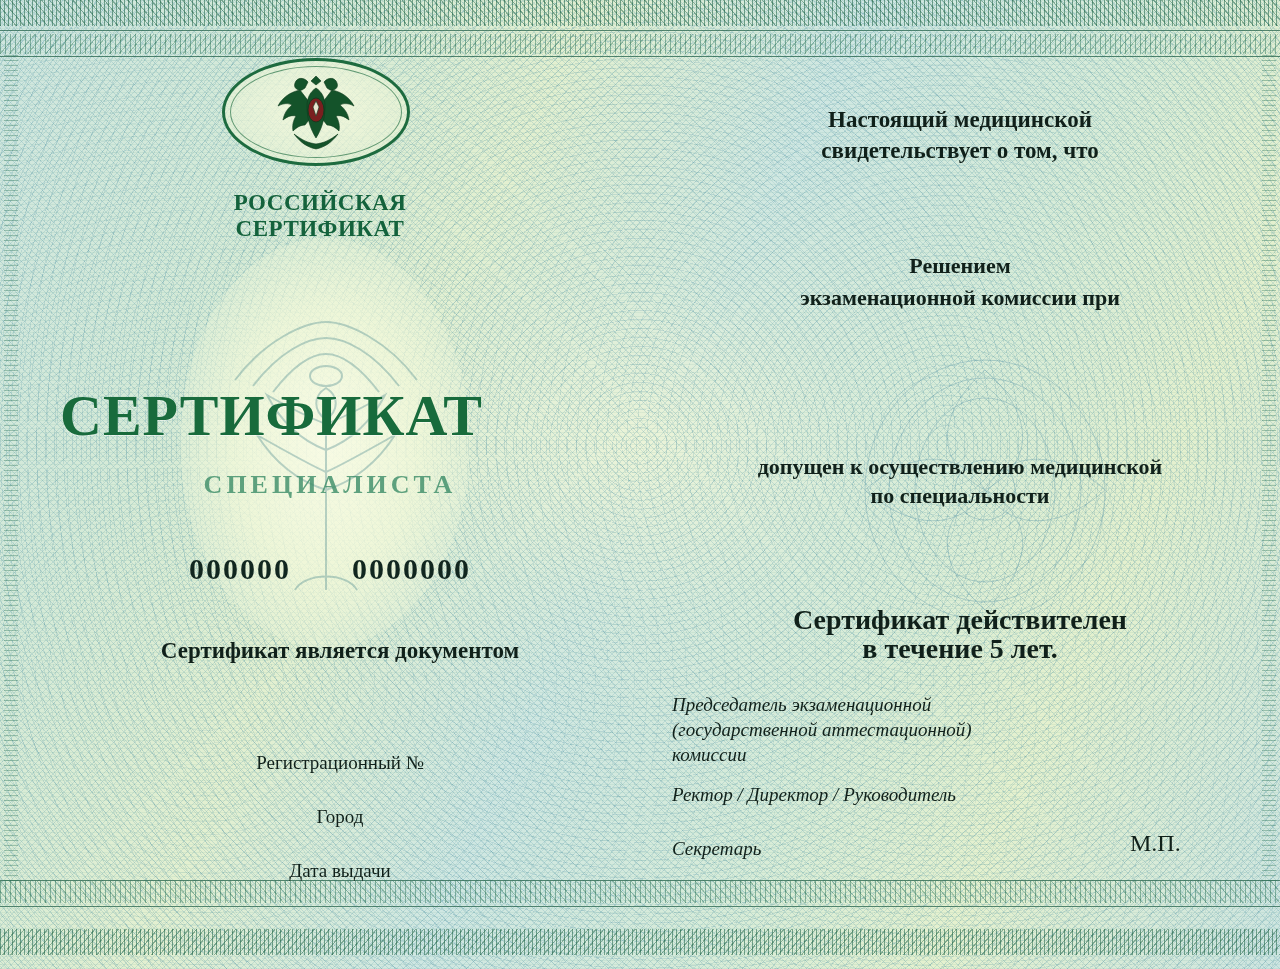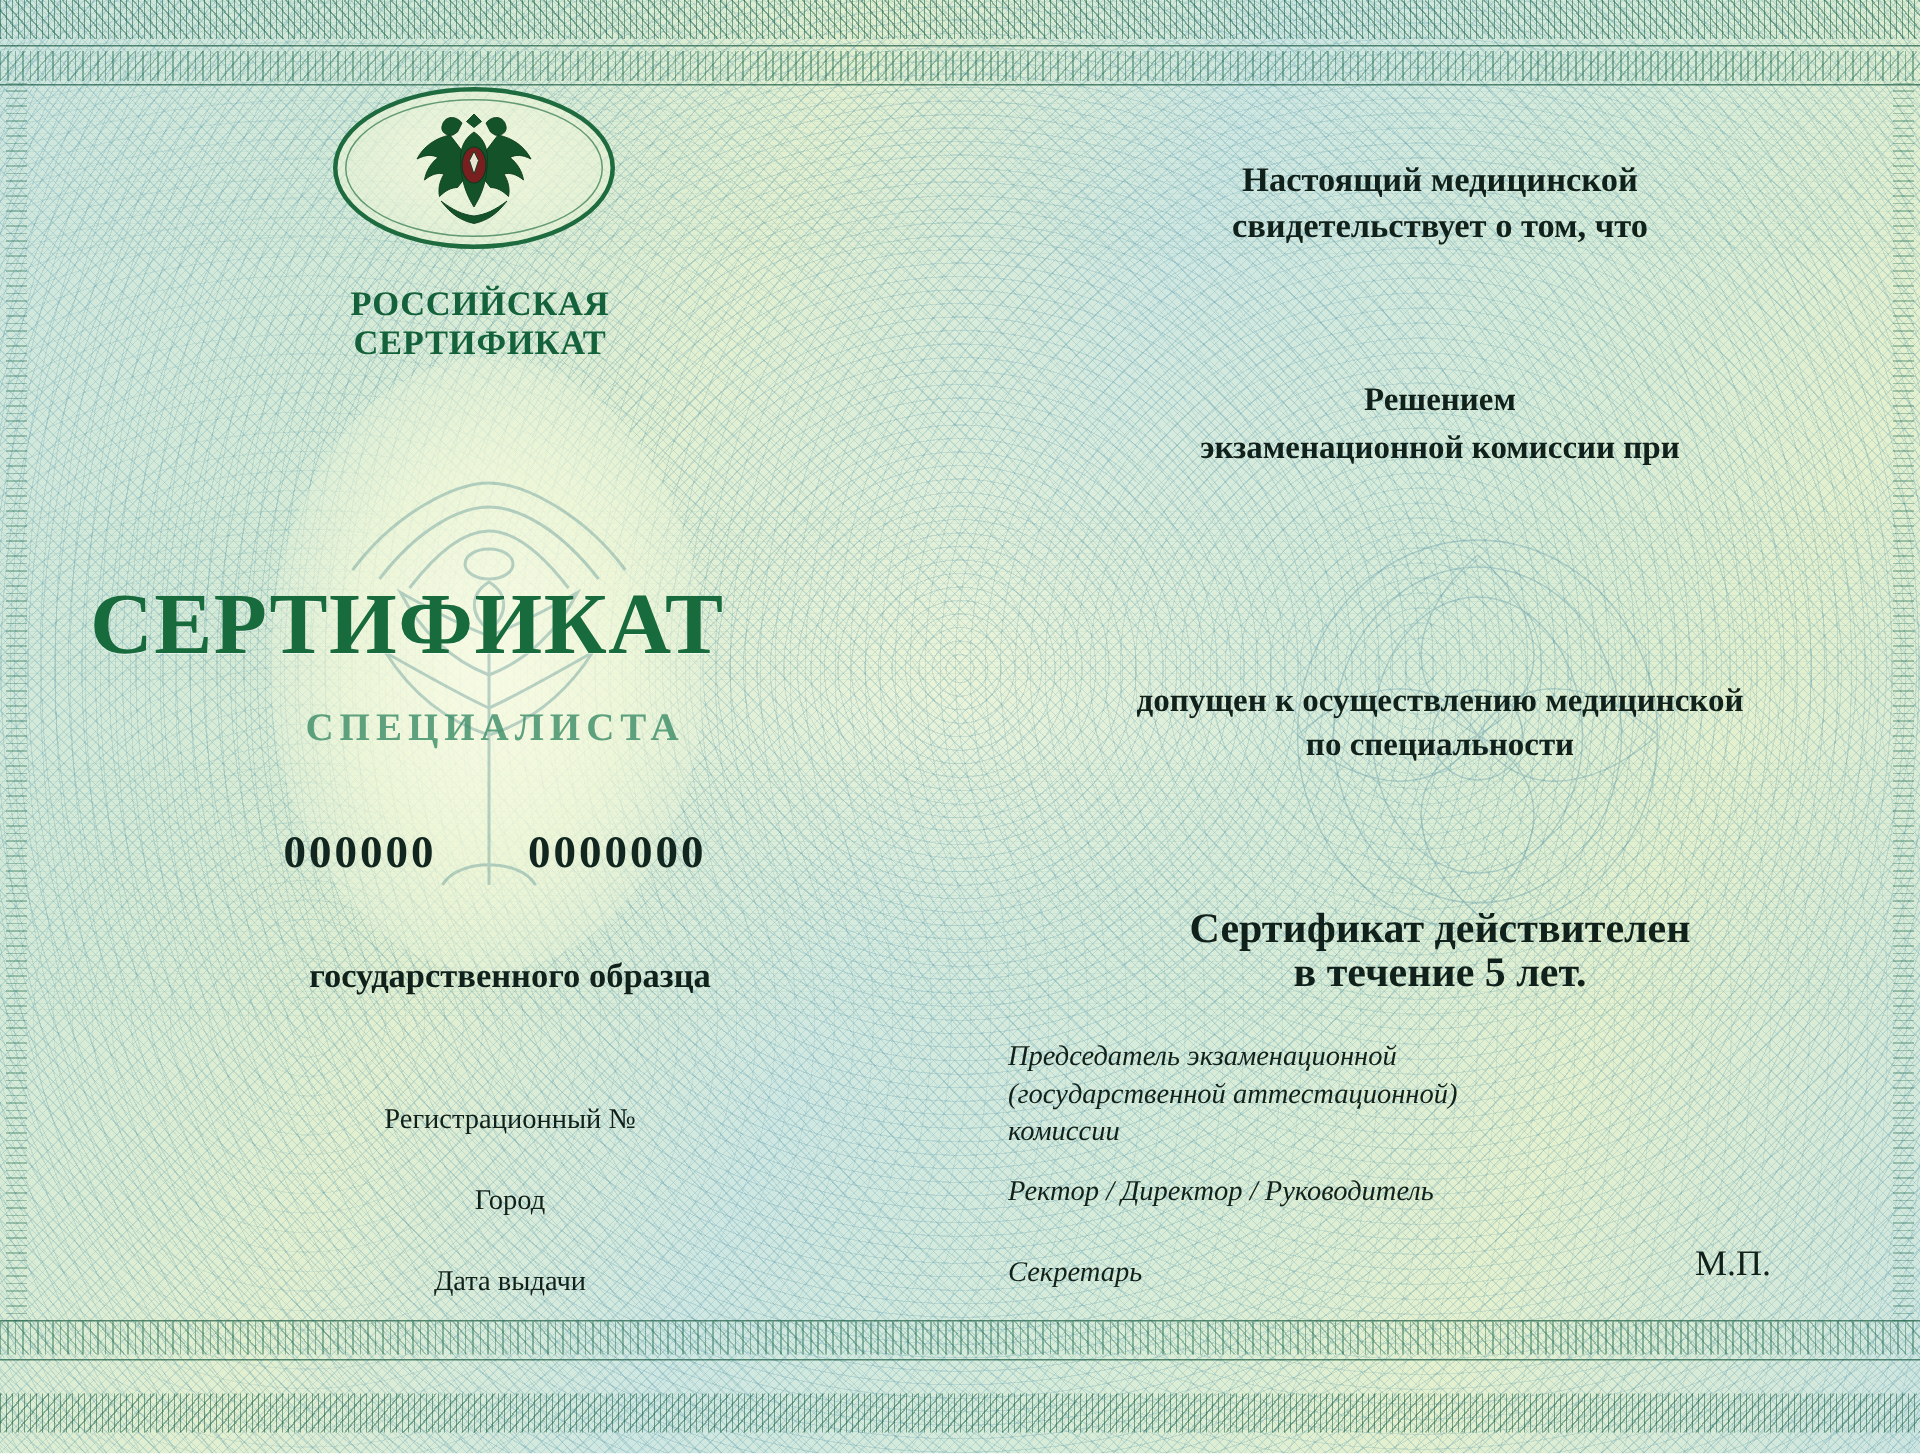--- a/index.html
+++ b/index.html
@@ -200,21 +200,21 @@
   .field-lines {
     position: absolute;
     left: 60px;
     top: 736px;
     width: 560px;
     text-align: center;
     font-family: "Liberation Serif", serif;
     font-size: 19px;
     color: #10201a;
   }
-  .field-lines .fl { margin-bottom: 32px; }
+  .field-lines .fl { margin-bottom: 32px; margin-top: 16px; }
 
   
   .r-head {
     position: absolute;
     left: 660px;
     top: 104px;
     width: 600px;
     text-align: center;
     font-family: "Liberation Serif", serif;
     font-weight: bold;
@@ -345,21 +345,21 @@
   <div class="main-title">СЕРТИФИКАТ</div>
   <div class="sub-title">СПЕЦИАЛИСТА</div>
 
   <div class="serial">
     <span>000000</span>
     <span class="gap"></span>
     <span>0000000</span>
   </div>
 
   <div class="state-doc">
-    <div>государственного образца</div>
+    <div>Сертификат является документом</div>
   </div>
 
   <div class="field-lines">
     <div class="fl">Регистрационный №</div>
     <div class="fl">Город</div>
     <div class="fl">Дата выдачи</div>
   </div>
 
   <svg class="rosette" viewBox="0 0 330 320">
     <g fill="none" stroke="#5d97a8" stroke-width="1">

